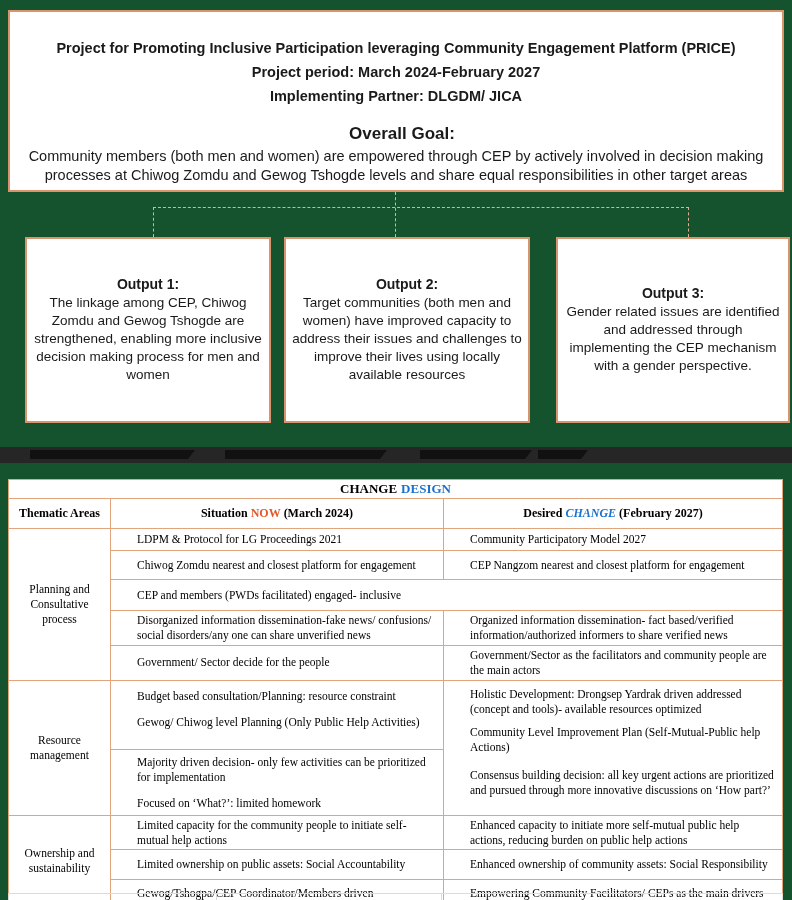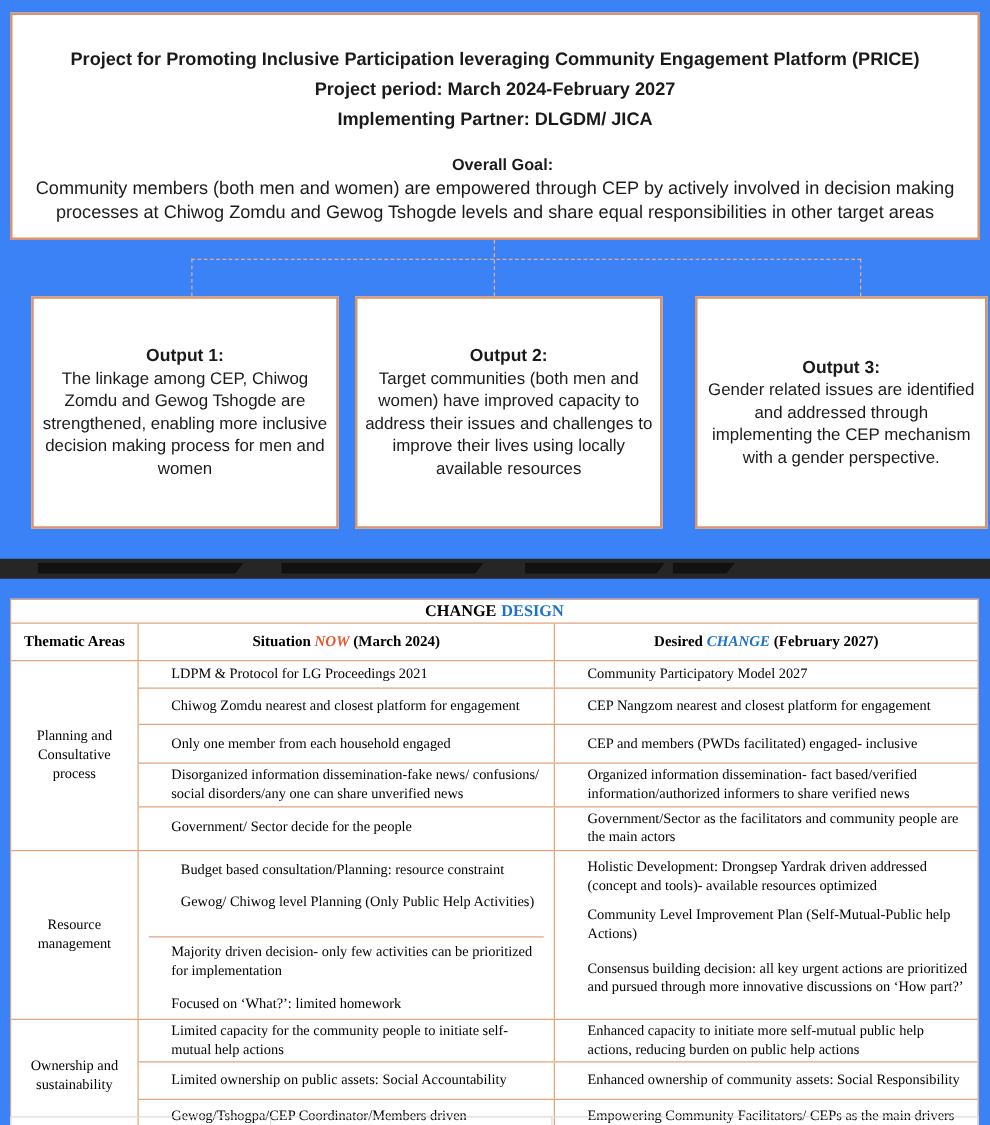--- a/index.html
+++ b/index.html
@@ -6,31 +6,31 @@
     --diagram-border:#d9946e;
     --dash:#e7ad90;
     --table-border:#e2a47c;
     --blue:#1b72cc;
     --rednow:#e25a2c;
     --ink:#1a1a1a;
   }
   *{box-sizing:border-box;margin:0;padding:0;}
   body{background:#fff;}
   .canvas{
-    position:relative;width:792px;height:900px;background:#3b82f6;
+    position:relative;width:792px;height:900px;background:#14532d;
     font-family:"Liberation Sans", sans-serif;color:var(--ink);overflow:hidden;
   }
   
   .top-box{
     position:absolute;left:8px;top:10px;width:776px;height:182px;
     border:2px solid var(--diagram-border);background:#fff;text-align:center;
   }
   .top-box .hdr{font-weight:bold;font-size:14.5px;line-height:24px;}
   .top-box .hdr-wrap{padding-top:24px;}
-  .goal-label{font-weight:bold;font-size:13px;margin-top:16px;margin-left:12px;}
+  .goal-label{font-weight:bold;font-size:17px;margin-top:16px;margin-left:12px;}
   .goal-text{font-size:14.5px;line-height:19px;margin-top:3px;padding:0 10px;}
   .conn{position:absolute;}
   .conn.v{border-left:1px dashed var(--dash);width:0;}
   .conn.h{border-top:1px dashed var(--dash);height:0;}
   .out-box{
     position:absolute;top:237px;height:186px;border:2px solid var(--diagram-border);
     background:#fff;display:flex;flex-direction:column;align-items:center;justify-content:center;
     text-align:center;padding:6px 6px;
   }
   .out-title{font-weight:bold;font-size:14px;margin-bottom:2px;}
@@ -47,37 +47,37 @@
   }
   .tbl-title{height:19px;display:flex;align-items:center;justify-content:center;
     font-weight:bold;font-size:13px;border-bottom:1px solid var(--table-border);}
   .tbl-title .blue{color:var(--blue);margin-left:4px;}
   .tbl-head{display:flex;border-bottom:1px solid var(--table-border);min-height:30px;}
   .hc{display:flex;align-items:center;justify-content:center;text-align:center;
     font-weight:bold;font-size:12px;padding:2px 4px;}
   .hc1{width:102px;border-right:1px solid var(--table-border);}
   .hc2{width:333px;border-right:1px solid var(--table-border);}
   .hc3{flex:1;}
-  .hl-now{color:var(--rednow);font-style:italic;margin:0 3px;}
+  .hl-now{color:var(--rednow);margin:0 3px;}
   .hl-change{color:var(--blue);font-style:italic;margin:0 3px;}
   .tgroup{display:flex;}
   .tgroup.bt{border-top:1px solid var(--table-border);}
   .tcol-area{width:102px;border-right:1px solid var(--table-border);
     display:flex;align-items:center;justify-content:center;text-align:center;padding:2px 6px;}
   .tgroup-body{flex:1;display:flex;flex-direction:column;}
   .trow{display:flex;}
   .trow + .trow{border-top:1px solid var(--table-border);}
   .tc2{width:333px;border-right:1px solid var(--table-border);
     padding:2px 8px 2px 26px;display:flex;align-items:center;}
   .tc3{flex:1;padding:2px 8px 2px 26px;display:flex;align-items:center;}
   .rh1{min-height:21px}.rh2{min-height:29px}.rh3{min-height:31px}.rh4{min-height:33px}.rh5{min-height:23px}
   .oh1{min-height:32px}.oh2{min-height:30px}.oh3{min-height:27px}
   
   .res-body{flex:1;display:flex;}
-  .res-c2{width:333px;border-right:1px solid var(--table-border);display:flex;flex-direction:column;align-items:center;}
+  .res-c2{width:333px;border-right:1px solid var(--table-border);display:flex;flex-direction:column;}
   .res-c3{flex:1;display:flex;flex-direction:column;}
   .res-a2{height:69px;border-bottom:1px solid var(--table-border);padding:8px 8px 2px 26px;}
   .res-b2{flex:1;padding:5px 8px 4px 26px;}
   .res-a3{height:70px;padding:6px 8px 2px 26px;}
   .res-b3{flex:1;display:flex;align-items:center;padding:2px 8px 2px 26px;}
   .p2{margin-top:11px;}
   .p2s{margin-top:8px;}
   
   .remnant{position:absolute;left:8px;top:893px;width:775px;height:7px;
     border:1px solid #dcdcdc;border-bottom:none;}
@@ -149,21 +149,20 @@
       <div class="tgroup-body">
         <div class="trow rh1">
           <div class="tc2">LDPM &amp; Protocol for LG Proceedings 2021</div>
           <div class="tc3">Community Participatory Model 2027</div>
         </div>
         <div class="trow rh2">
           <div class="tc2">Chiwog Zomdu nearest and closest platform for engagement</div>
           <div class="tc3">CEP Nangzom nearest and closest platform for engagement</div>
         </div>
         <div class="trow rh3">
-          <div class="tc2">Only one member from each household engaged</div>
           <div class="tc3">CEP and members (PWDs facilitated) engaged- inclusive</div>
         </div>
         <div class="trow rh4">
           <div class="tc2">Disorganized information dissemination-fake news/ confusions/ social disorders/any one can share unverified news</div>
           <div class="tc3">Organized information dissemination- fact based/verified information/authorized informers to share verified news</div>
         </div>
         <div class="trow rh5">
           <div class="tc2">Government/ Sector decide for the people</div>
           <div class="tc3">Government/Sector as the facilitators and community people are the main actors</div>
         </div>

